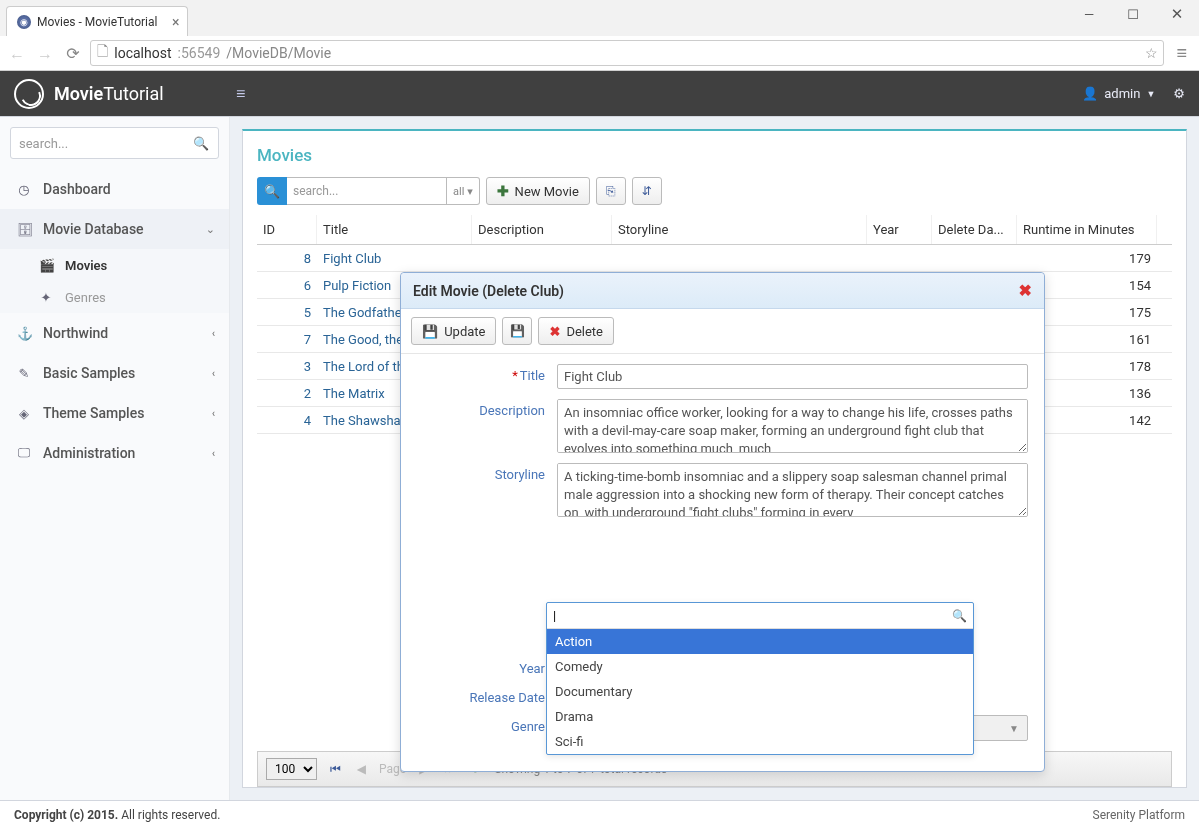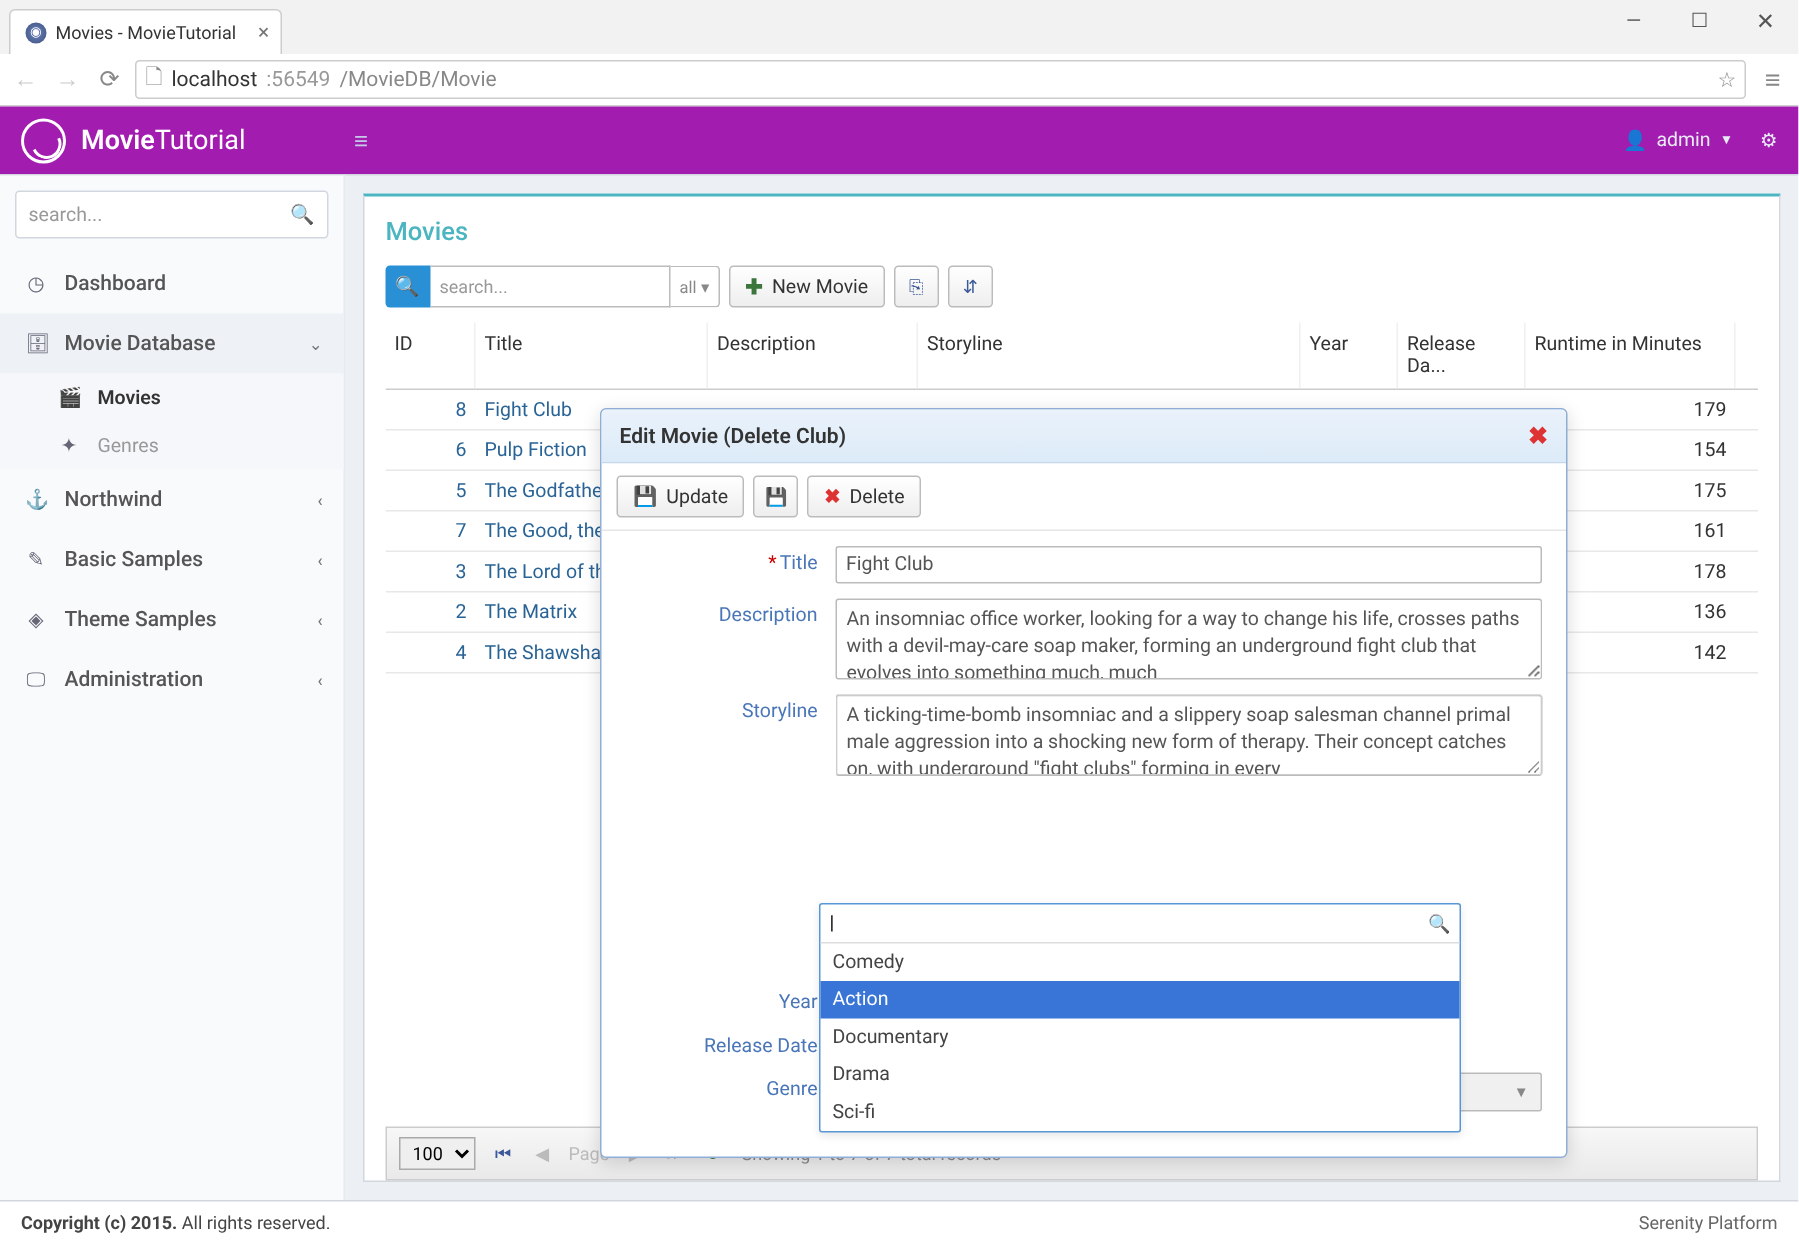--- a/index.html
+++ b/index.html
@@ -19,21 +19,21 @@
     .nav-arrows span { width: 18px; text-align: center; }
     .nav-arrows .disabled { color: #ccc; }
     .url-bar { flex: 1; height: 26px; border: 1px solid #ccc; border-radius: 3px; display: flex; align-items: center; padding: 0 6px; gap: 6px; font-size: 14px; color: #333; }
     .url-bar .url-host { color: #333; }
     .url-bar .url-port { color: #999; }
     .url-bar .url-path { color: #888; }
     .url-bar .star { margin-left: auto; color: #888; font-size: 14px; }
     .burger { color: #888; font-size: 18px; padding: 0 4px; }
 
     
-    .app-header { height: 45px; background: #a21caf; display: flex; align-items: center; padding: 0 14px; color: #fff; }
+    .app-header { height: 45px; background: #404040; display: flex; align-items: center; padding: 0 14px; color: #fff; }
     .app-logo { display: flex; align-items: center; gap: 10px; width: 216px; }
     .app-logo .swirl { width: 30px; height: 30px; border: 2px solid #fff; border-radius: 50%; position: relative; }
     .app-logo .swirl::before { content: ""; position: absolute; width: 16px; height: 16px; border: 2px solid #fff; border-radius: 50%; border-top-color: transparent; border-left-color: transparent; top: 5px; left: 5px; transform: rotate(20deg); }
     .app-logo .brand { font-size: 18px; font-weight: 600; }
     .app-logo .brand .light { font-weight: 400; }
     .app-burger { color: #c5cae9; font-size: 16px; padding: 0 6px; }
     .app-user { margin-left: auto; display: flex; align-items: center; gap: 18px; color: #e8eaf6; font-size: 13px; }
     .app-user .username { display: flex; align-items: center; gap: 6px; }
     .app-user .caret { font-size: 9px; }
 
@@ -253,21 +253,21 @@
           </div>
       </div>
 
       <div class="grid">
         <div class="grid-header">
           <div class="gh id">ID</div>
           <div class="gh title">Title</div>
           <div class="gh desc">Description</div>
           <div class="gh story">Storyline</div>
           <div class="gh year">Year</div>
-          <div class="gh rel">Release Da...</div>
+          <div class="gh rel">Delete Da...</div>
           <div class="gh runtime">Runtime in Minutes</div>
         </div>
         <div class="grid-body" id="grid-body">
             <div class="gr">
               <div class="gc id">8</div>
               <div class="gc title">Fight Club</div>
               <div class="gc desc"></div>
               <div class="gc story"></div>
               <div class="gc year"></div>
               <div class="gc rel"></div>
@@ -394,22 +394,22 @@
         <span class="arr">▼</span>
       </div>
     </div>
 
     <div class="dropdown-panel">
       <div class="dd-search">
         <input type="text" value="|" style="">
         <span class="dds-icon">🔍</span>
       </div>
       <div id="dd-options">
+          <div class="dd-item hl">Action</div>
           <div class="dd-item">Comedy</div>
-          <div class="dd-item hl">Action</div>
           <div class="dd-item">Documentary</div>
           <div class="dd-item">Drama</div>
           <div class="dd-item">Sci-fi</div>
         </div>
     </div>
   </div>
 </div>
 
 <div class="footer">
   <span><b>Copyright (c) 2015.</b> <span>All rights reserved.</span></span>

